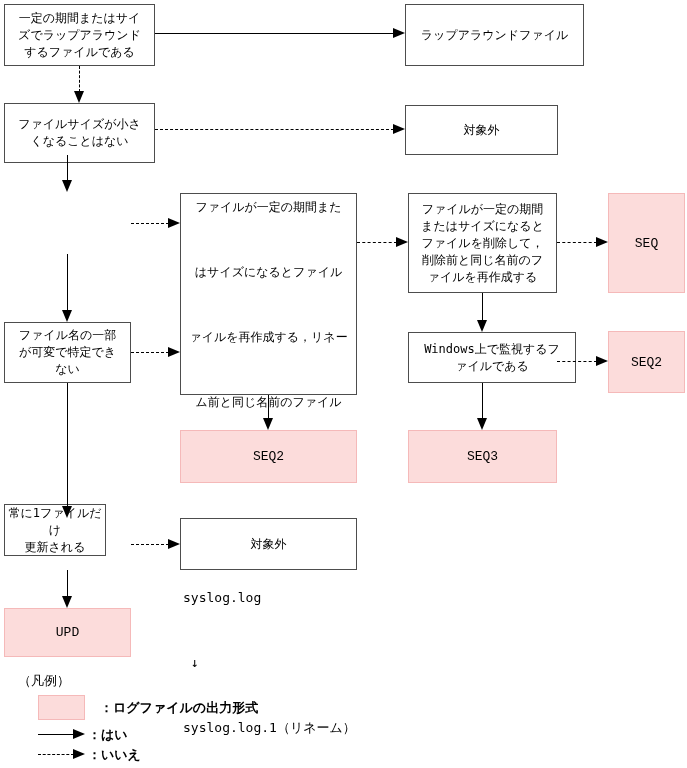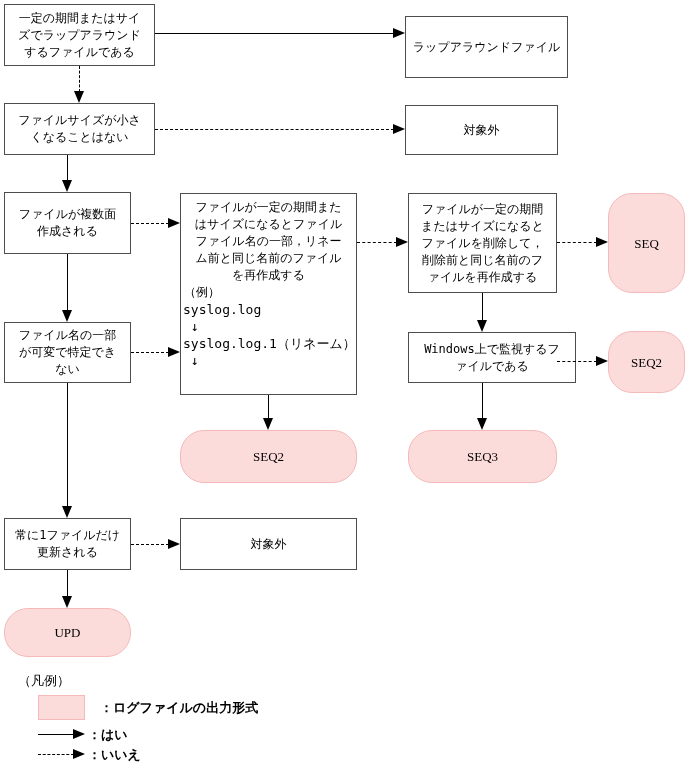--- a/index.html
+++ b/index.html
@@ -2,25 +2,25 @@
 <html><head>
 <meta charset="utf-8">
 <style>
   html,body{margin:0;padding:0;background:#fff;}
   .stage{position:relative;width:687px;height:768px;background:#fff;overflow:hidden;
          font-family:"DejaVu Sans Mono","Liberation Sans",sans-serif;color:#000000;}
   .box{position:absolute;box-sizing:border-box;background:#fff;border:1px solid #4d4d4d;
        display:flex;flex-direction:column;align-items:center;justify-content:center;
        text-align:center;font-size:12px;line-height:17px;}
   .box.pink{background:#fcdcdb;border:1px solid #f5b9b9;font-size:13px;}
-  .box.central{justify-content:flex-start;align-items:stretch;text-align:center;padding-top:5px;}
+  .box.central{justify-content:flex-start;align-items:stretch;text-align:center;padding-top:5px;gap:48px;}
   .central .ex-title{text-align:left;padding-left:3px;}
   .central .mono{text-align:left;padding-left:2px;font-family:"DejaVu Sans Mono",monospace;font-size:13px;line-height:17px;}
   .central .indent{padding-left:10px;}
-  .mono-label{font-family:Liberation Serif, serif;border-radius:24px;}
+  .mono-label{font-family:Liberation Mono, monospace;}
   .arrow{position:absolute;}
   .arrow .shaft-h{position:absolute;left:0;right:11px;top:5px;height:0;border-top:1px solid #000;}
   .arrow .shaft-v{position:absolute;top:0;bottom:11px;left:5px;width:0;border-left:1px solid #000;}
   .arrow.dashed .shaft-h{border-top-style:dashed;}
   .arrow.dashed .shaft-v{border-left-style:dashed;}
   .arrow .head-r{position:absolute;right:0;top:0;width:0;height:0;
                  border-left:12px solid #000;border-top:5px solid transparent;border-bottom:5px solid transparent;}
   .arrow .head-d{position:absolute;bottom:0;left:0;width:0;height:0;
                  border-top:12px solid #000;border-left:5px solid transparent;border-right:5px solid transparent;}
   .legend-title{position:absolute;left:18px;top:672px;font-size:13px;}
@@ -32,53 +32,49 @@
 <body>
 
 <div class="stage">
 
   <div class="box" style="left:4px;top:4px;width:151px;height:62px">
     <div>一定の期間またはサイ</div>
     <div>ズでラップアラウンド</div>
     <div>するファイルである</div>
   </div>
 
-  <div class="box" style="left:4px;top:103px;width:151px;height:52px">
+  <div class="box" style="left:4px;top:103px;width:151px;height:60px">
     <div>ファイルサイズが小さ</div>
     <div>くなることはない</div>
   </div>
 
-  <div class="box" style="left:4px;top:192px;width:127px;height:62px">
-    <div>ファイルが複数面</div>
-    <div>作成される</div>
-  </div>
 
   <div class="box" style="left:4px;top:322px;width:127px;height:61px">
     <div>ファイル名の一部</div>
     <div>が可変で特定でき</div>
     <div>ない</div>
   </div>
 
-  <div class="box" style="left:4px;top:518px;width:127px;height:52px">
+  <div class="box" style="left:4px;top:504px;width:102px;height:52px">
     <div>常に1ファイルだけ</div>
     <div>更新される</div>
   </div>
 
-  <div class="box" style="left:405px;top:16px;width:163px;height:62px">
+  <div class="box" style="left:405px;top:4px;width:179px;height:62px">
     <div>ラップアラウンドファイル</div>
   </div>
 
   <div class="box" style="left:405px;top:105px;width:153px;height:50px">
     <div>対象外</div>
   </div>
 
   <div class="box central" style="left:180px;top:193px;width:177px;height:202px">
     <div>ファイルが一定の期間また</div>
     <div>はサイズになるとファイル</div>
-    <div>ファイル名の一部，リネー</div>
+    <div>ァイルを再作成する，リネー</div>
     <div>ム前と同じ名前のファイル</div>
     <div>を再作成する</div>
     <div class="ex-title">（例）</div>
     <div class="mono">syslog.log</div>
     <div class="mono indent">↓</div>
     <div class="mono">syslog.log.1（リネーム）</div>
     <div class="mono indent">↓</div>
   </div>
 
   <div class="box" style="left:408px;top:193px;width:149px;height:100px">

